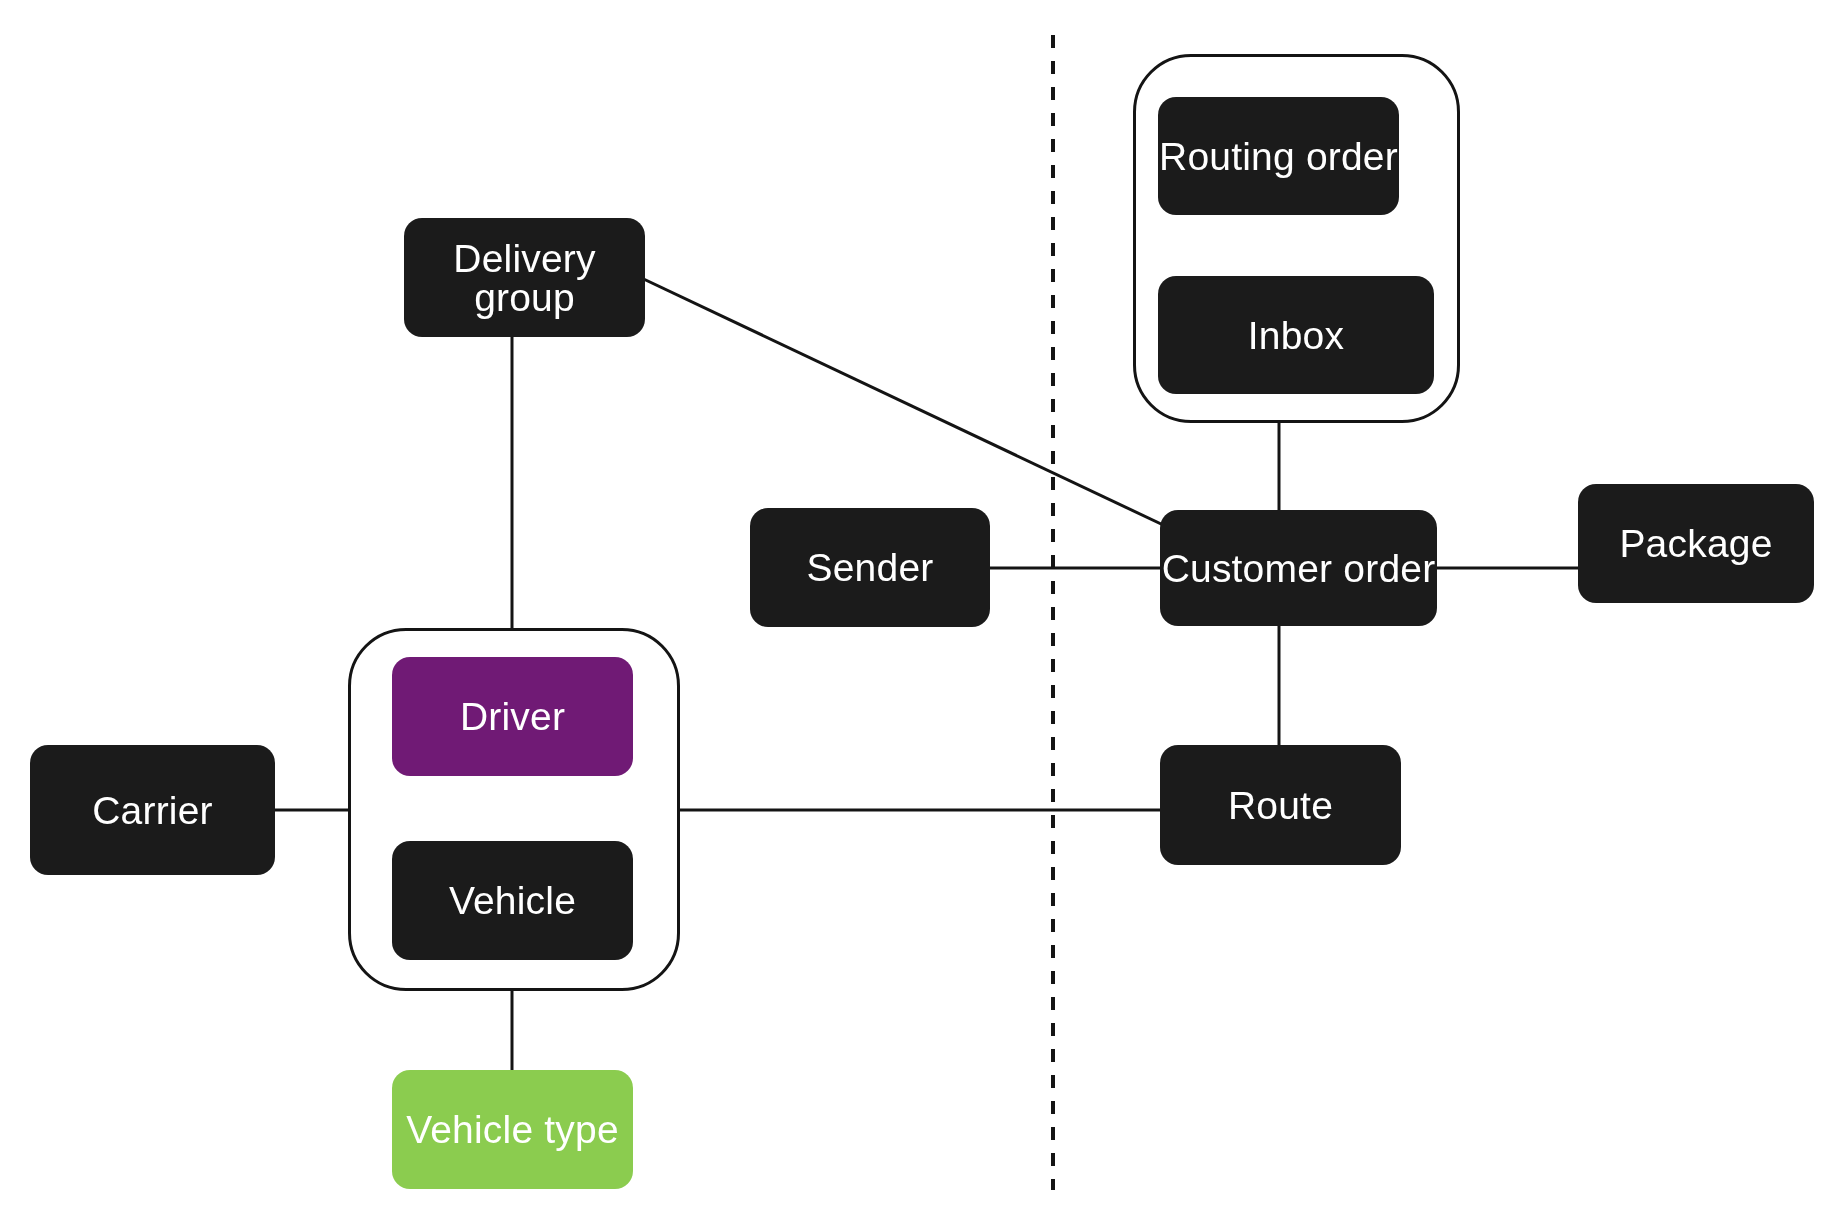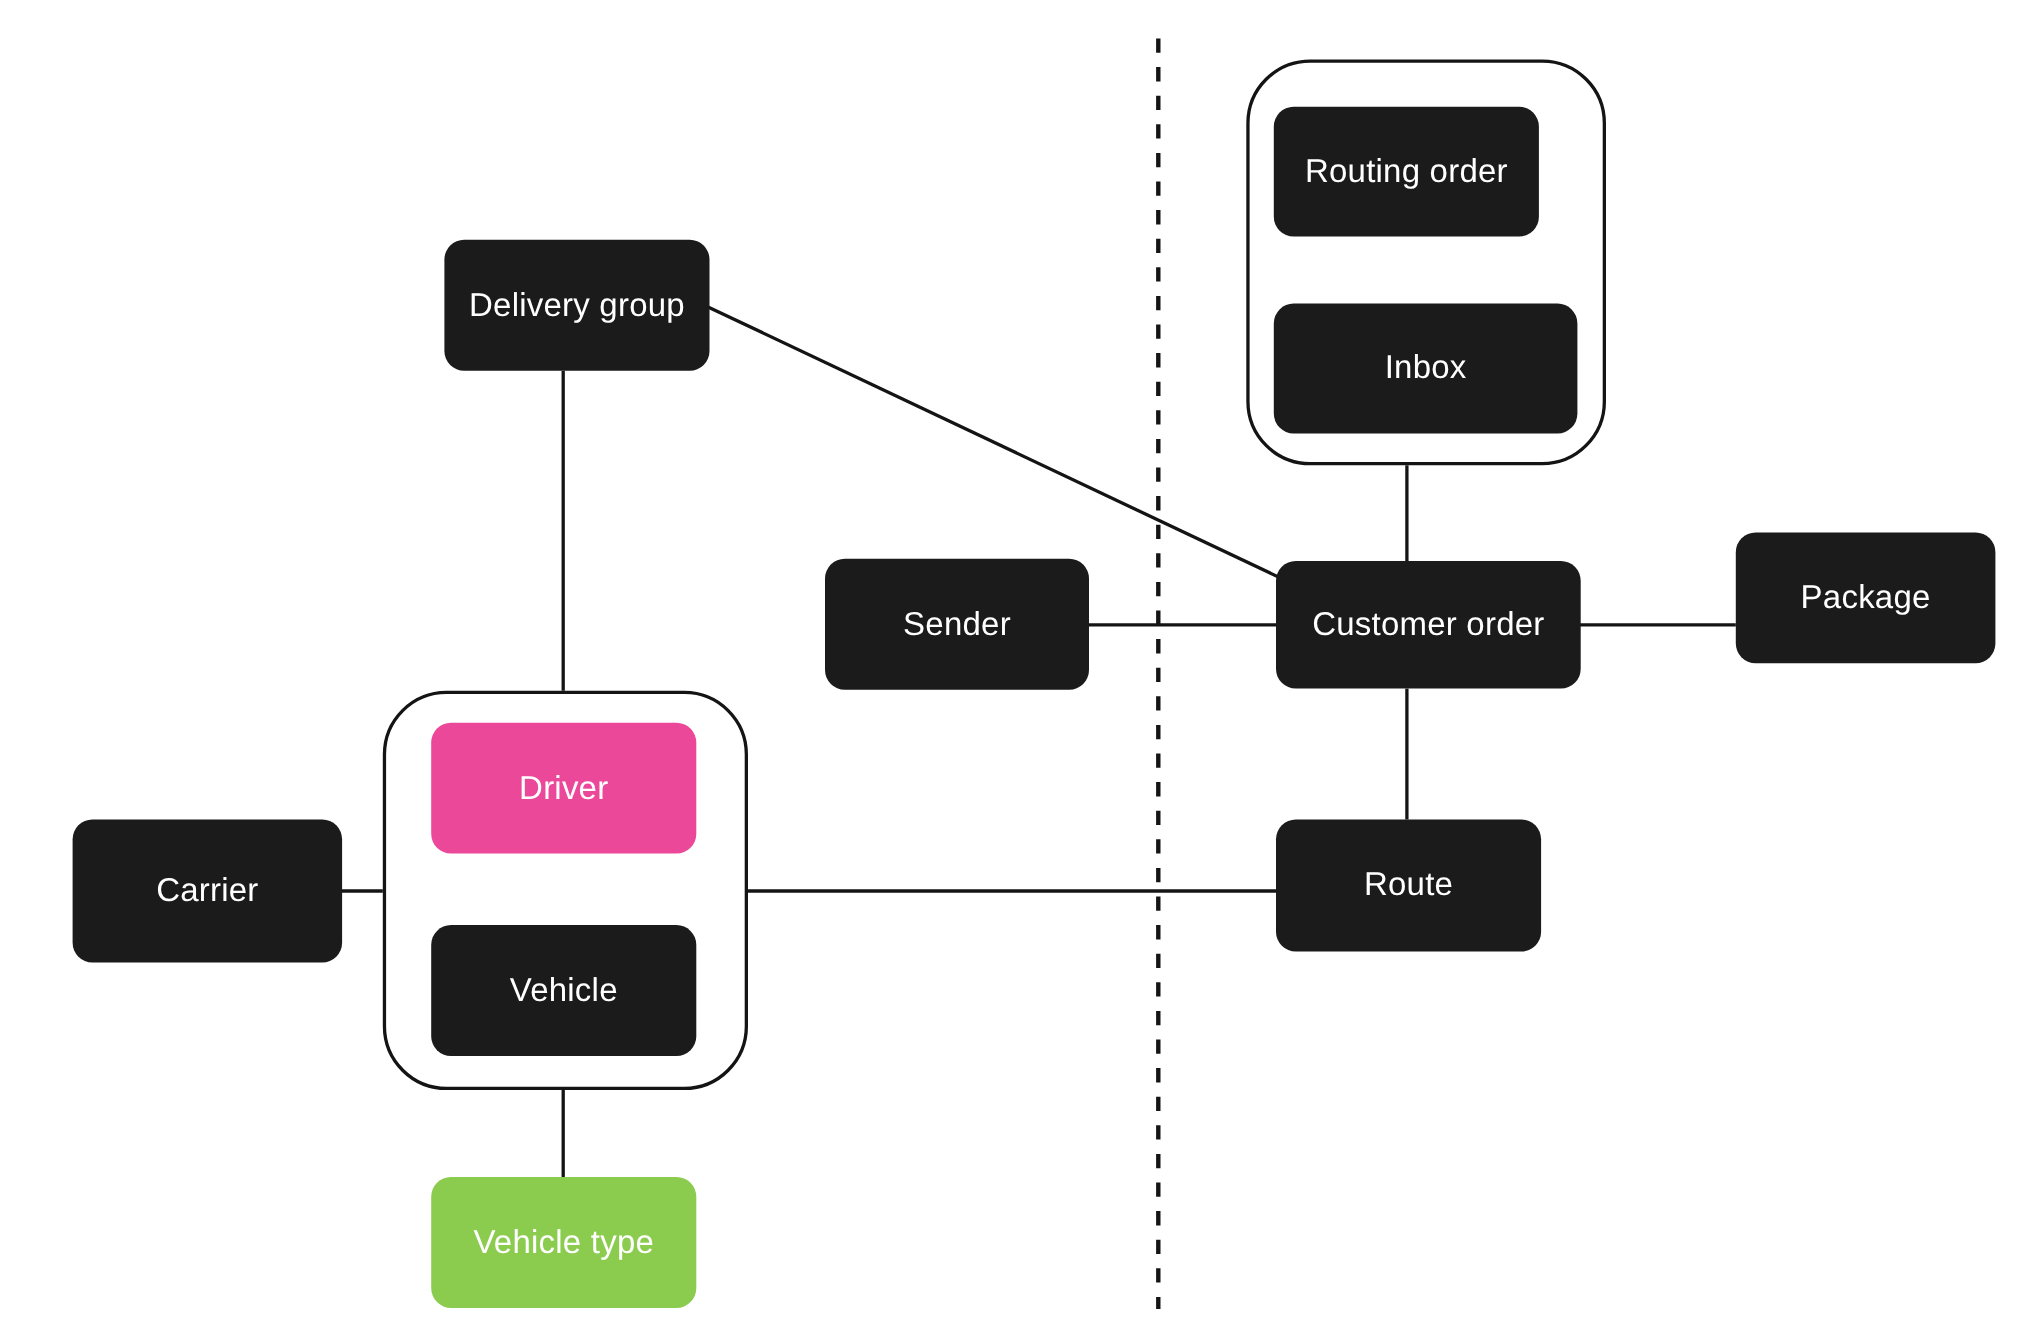--- a/index.html
+++ b/index.html
@@ -24,21 +24,21 @@
     pointer-events: none;
   }
   .node {
     position: absolute;
     box-sizing: border-box;
     display: flex;
     align-items: center;
     justify-content: center;
     border-radius: 18px;
     color: #ffffff;
-    font-size: 30px;
+    font-size: 39px;
     font-weight: 400;
     letter-spacing: 0.2px;
     line-height: 1;
     text-align: center;
     user-select: none;
   }
   .node.dark {
     background: #1b1b1b;
   }
   .node.green {
@@ -74,24 +74,24 @@
 
   <div id="group-layer">
       <div class="group-container" style="left: 348px; top: 628px; width: 332px; height: 363px; border-color: rgb(20, 20, 20);"></div>
       <div class="group-container" style="left: 1133px; top: 54px; width: 327px; height: 369px; border-color: rgb(20, 20, 20);"></div>
     </div>
 
   <div id="node-layer">
       <div class="node dark" style="left: 404px; top: 218px; width: 241px; height: 119px; background: rgb(27, 27, 27); color: rgb(255, 255, 255);">
         <span>Delivery group</span>
       </div>
-      <div class="node dark" style="left: 30px; top: 745px; width: 245px; height: 130px; background: rgb(27, 27, 27); color: rgb(255, 255, 255); margin-left: 36px;">
+      <div class="node dark" style="left: 30px; top: 745px; width: 245px; height: 130px; background: rgb(27, 27, 27); color: rgb(255, 255, 255);">
         <span>Carrier</span>
       </div>
-      <div class="node dark" style="left: 392px; top: 657px; width: 241px; height: 119px; background: #ec4899; color: rgb(255, 255, 255);">
+      <div class="node dark" style="left: 392px; top: 657px; width: 241px; height: 119px; background: #701a75; color: rgb(255, 255, 255);">
         <span>Driver</span>
       </div>
       <div class="node dark" style="left: 392px; top: 841px; width: 241px; height: 119px; background: rgb(27, 27, 27); color: rgb(255, 255, 255);">
         <span>Vehicle</span>
       </div>
       <div class="node green" style="left: 392px; top: 1070px; width: 241px; height: 119px; background: rgb(139, 204, 79); color: rgb(255, 255, 255);">
         <span>Vehicle type</span>
       </div>
       <div class="node dark" style="left: 750px; top: 508px; width: 240px; height: 119px; background: rgb(27, 27, 27); color: rgb(255, 255, 255);">
         <span>Sender</span>

